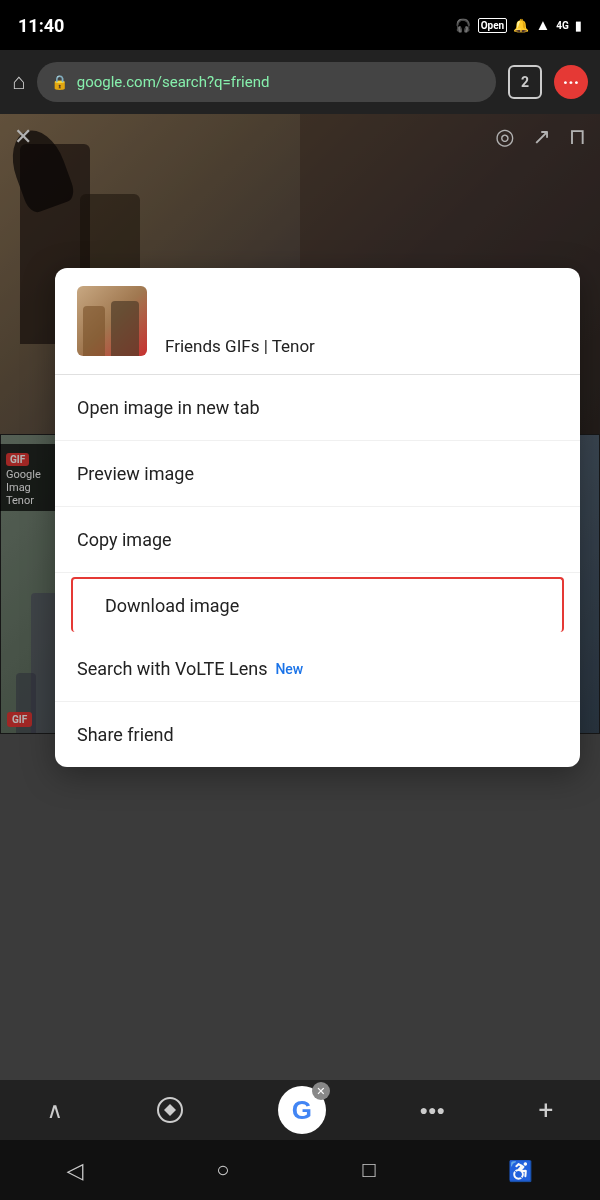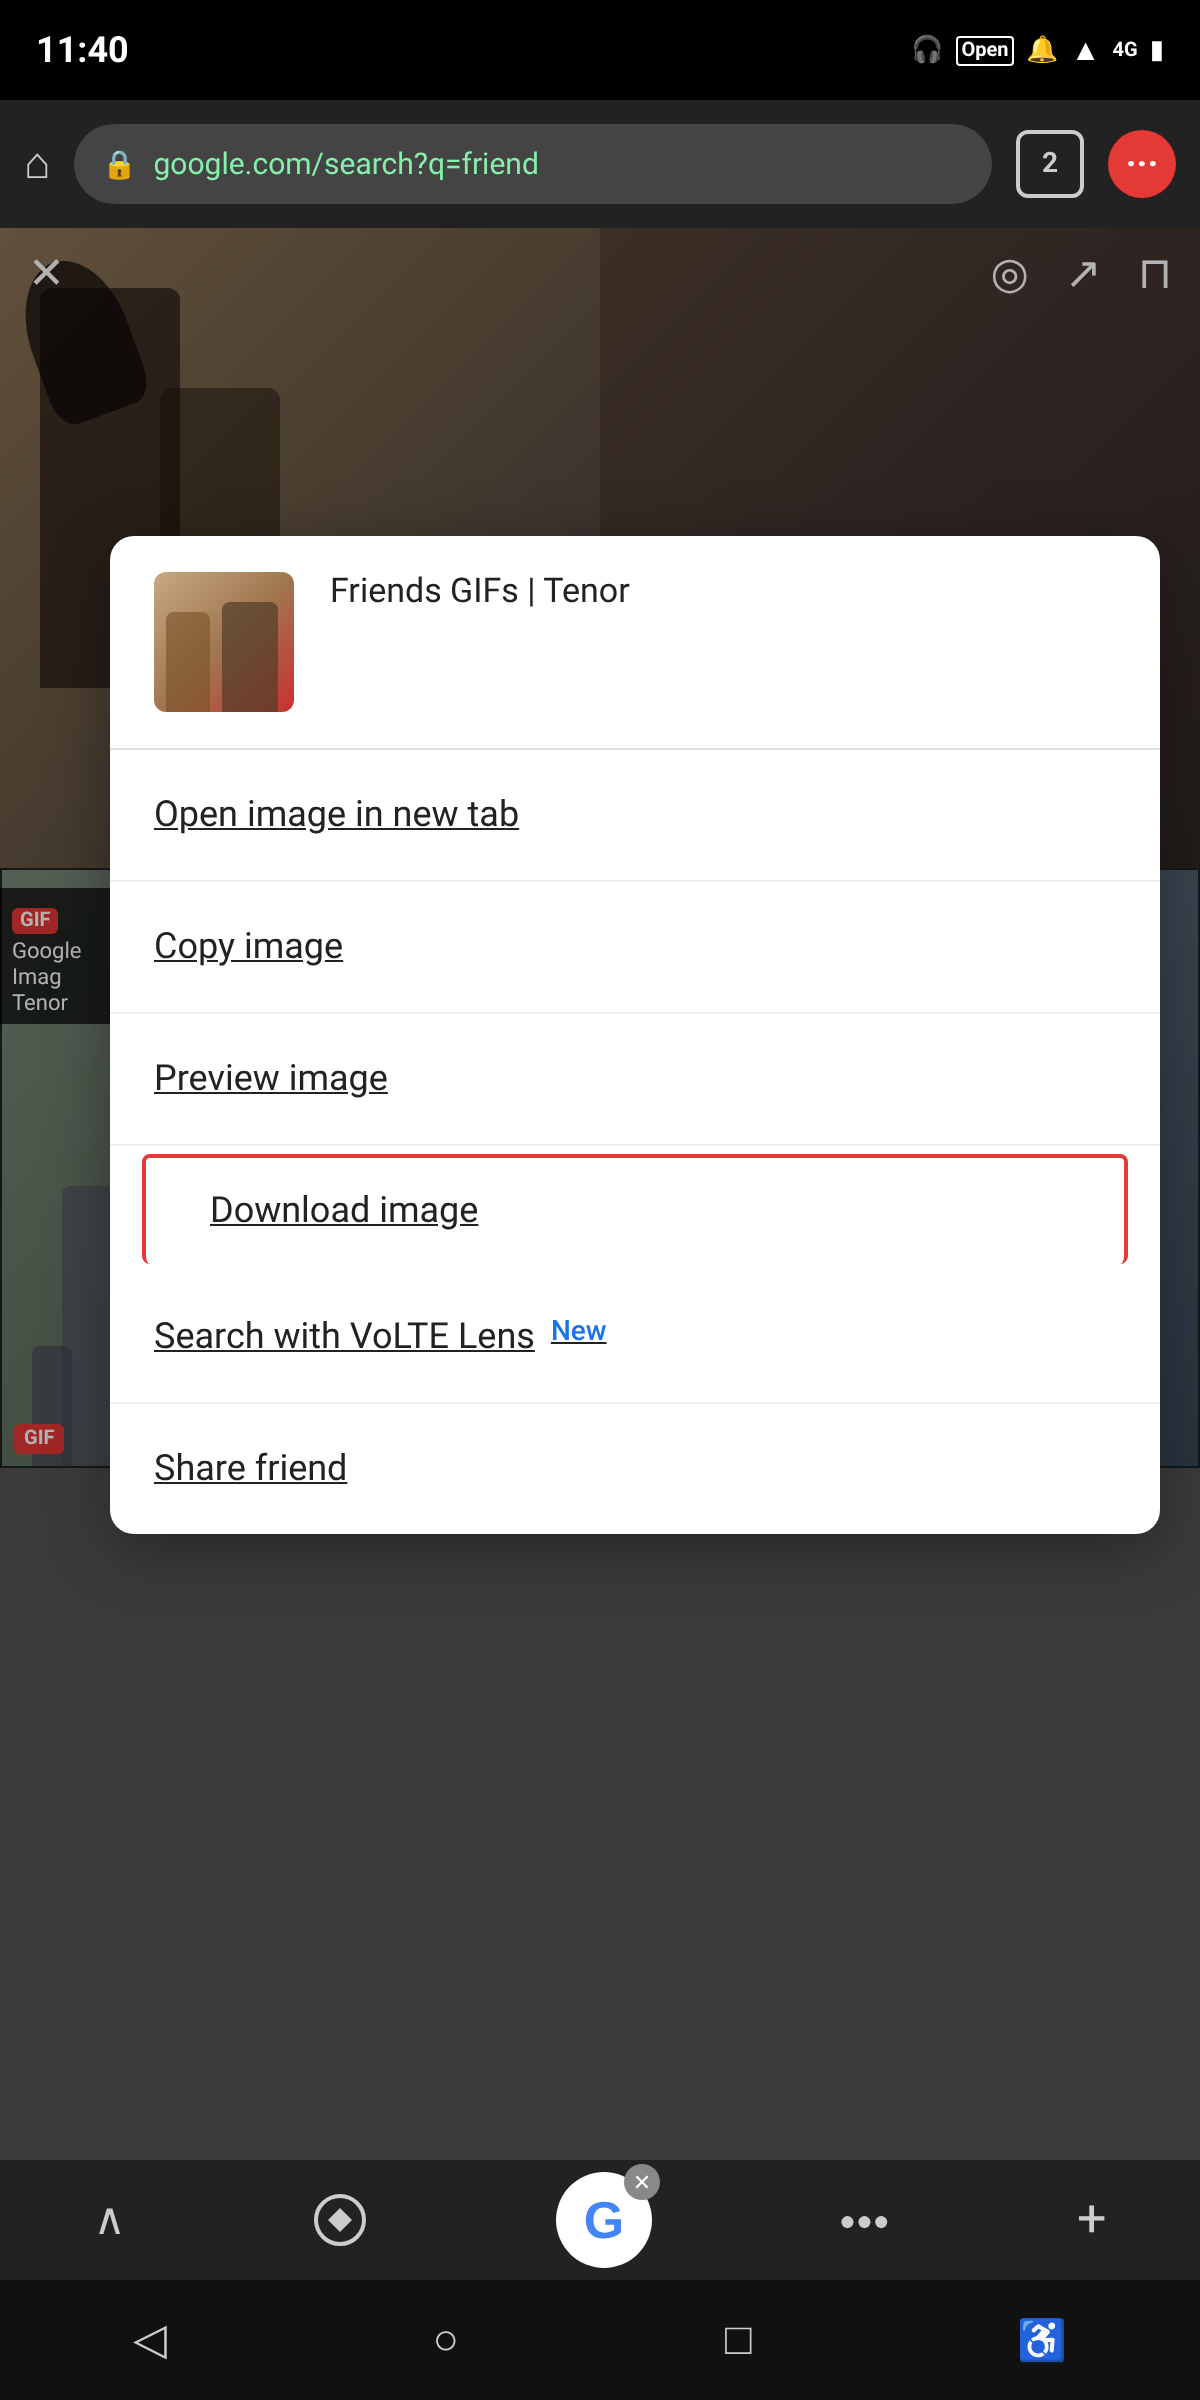--- a/index.html
+++ b/index.html
@@ -218,21 +218,21 @@
       left: 55px;
       right: 20px;
       background: #fff;
       border-radius: 12px;
       overflow: hidden;
       box-shadow: 0 8px 32px rgba(0,0,0,0.35);
       z-index: 60;
     }
     .menu-header {
       display: flex;
-      align-items: flex-start;
+      align-items: flex-end;
       padding: 18px 22px;
       gap: 18px;
       border-bottom: 1px solid #e0e0e0;
     }
     .menu-thumb {
       width: 70px;
       height: 70px;
       background: linear-gradient(135deg, #c8a882 0%, #a07850 50%, #c83030 100%);
       border-radius: 6px;
       overflow: hidden;
@@ -262,21 +262,21 @@
       color: #222;
       font-weight: 400;
     }
     .menu-item {
       padding: 22px 22px;
       font-size: 18px;
       color: #222;
       cursor: pointer;
       border-bottom: 1px solid #f0f0f0;
       display: flex;
-      text-decoration: underline;
+      align-items: center;
     }
     .menu-item:last-child {
       border-bottom: none;
     }
     .menu-item-highlighted {
       border: 2.5px solid #e53935;
       margin: 0 8px;
       border-radius: 4px;
       padding: 16px 32px;
     }
@@ -455,25 +455,25 @@
       <div class="menu-thumb-figure"></div>
     </div>
     <span class="menu-source-title">Friends GIFs | Tenor</span>
   </div>
 
   <div class="menu-item">
     <span>Open image in new tab</span>
   </div>
 
   <div class="menu-item">
+    <span>Preview image</span>
+  </div>
+
+  <div class="menu-item">
     <span>Copy image</span>
-  </div>
-
-  <div class="menu-item">
-    <span>Preview image</span>
   </div>
 
   <div style="padding: 4px 8px;">
     <div class="menu-item menu-item-highlighted">
       <span>Download image</span>
     </div>
   </div>
 
   <div class="menu-item">
     <span>Search with VoLTE Lens</span>

